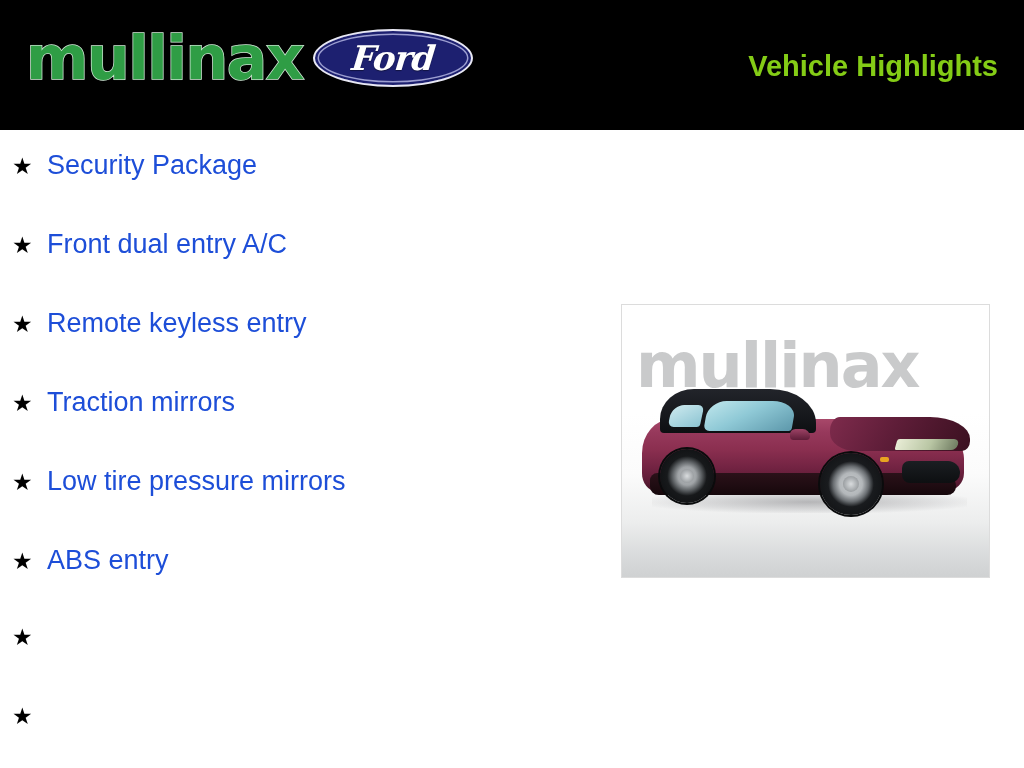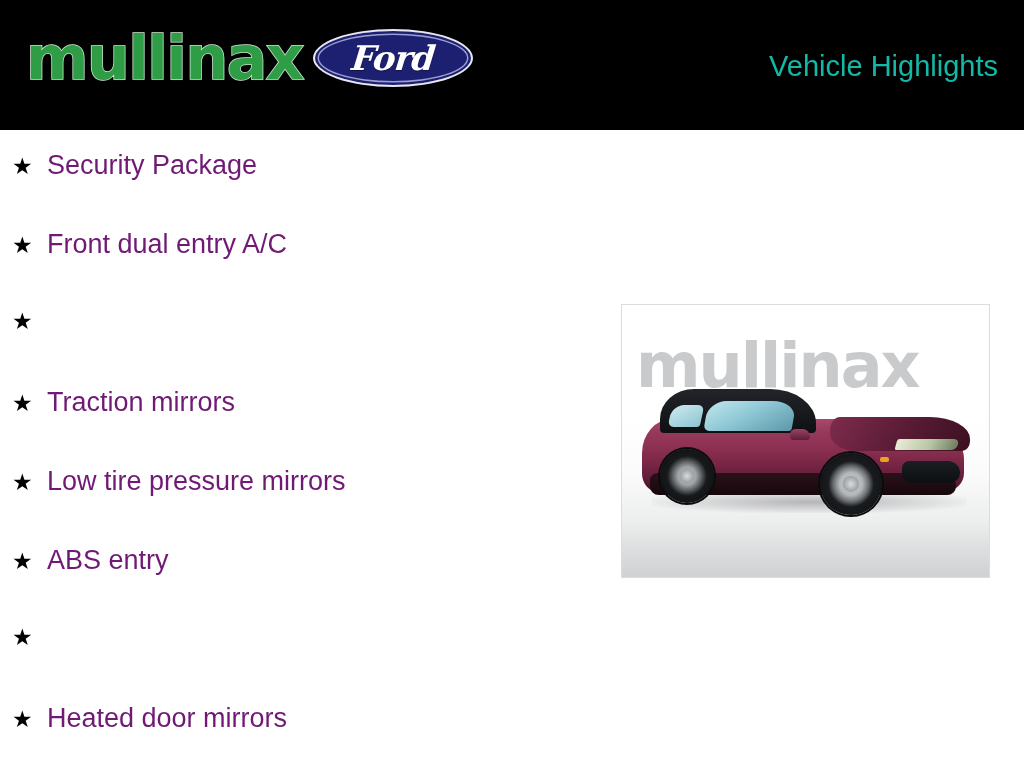--- a/index.html
+++ b/index.html
@@ -52,22 +52,22 @@
     font-weight:bold;
     font-size:34px;
     color:#ffffff;
     letter-spacing:-1px;
     transform:skewX(-6deg);
     text-shadow:0 1px 1px rgba(0,0,0,.4);
   }
   #header-title {
     position:absolute; right:26px; top:50px;
     font-size:29px;
-    color:#14b8a6;
-    font-weight:normal;
+    color:#84cc16;
+    font-weight:bold;
     white-space:nowrap;
   }
 
   
   #highlights-list {
     position:absolute;
     left:12px; top:152px;
     width:600px;
     list-style:none;
   }
@@ -81,21 +81,21 @@
     font-size:23px;
     line-height:1;
     color:#000000;
     width:35px;
     flex:0 0 35px;
     text-align:left;
   }
   .highlight-label {
     font-size:27px;
     line-height:1;
-    color:#701a75;
+    color:#1d4ed8;
   }
 
   
   #vehicle-photo {
     position:absolute;
     left:621px; top:304px;
     width:369px; height:274px;
     border:1px solid #dcdcdc;
     background:#ffffff;
     overflow:hidden;
@@ -256,20 +256,21 @@
       <span class="highlight-label">Security Package</span>
     </li>
 
     <li class="highlight-item">
       <span class="star-icon">★</span>
       <span class="highlight-label">Front dual entry A/C</span>
     </li>
 
     <li class="highlight-item">
       <span class="star-icon">★</span>
+      <span class="highlight-label">Remote keyless entry</span>
     </li>
 
     <li class="highlight-item">
       <span class="star-icon">★</span>
       <span class="highlight-label">Traction mirrors</span>
     </li>
 
     <li class="highlight-item">
       <span class="star-icon">★</span>
       <span class="highlight-label">Low tire pressure mirrors</span>
@@ -279,21 +280,20 @@
       <span class="star-icon">★</span>
       <span class="highlight-label">ABS entry</span>
     </li>
 
     <li class="highlight-item">
       <span class="star-icon">★</span>
     </li>
 
     <li class="highlight-item">
       <span class="star-icon">★</span>
-      <span class="highlight-label">Heated door mirrors</span>
     </li>
 
   </ul>
 
   <div id="vehicle-photo">
     <div id="photo-bg"></div>
 
     <div id="photo-watermark">mullinax</div>
 
     <div id="car">

